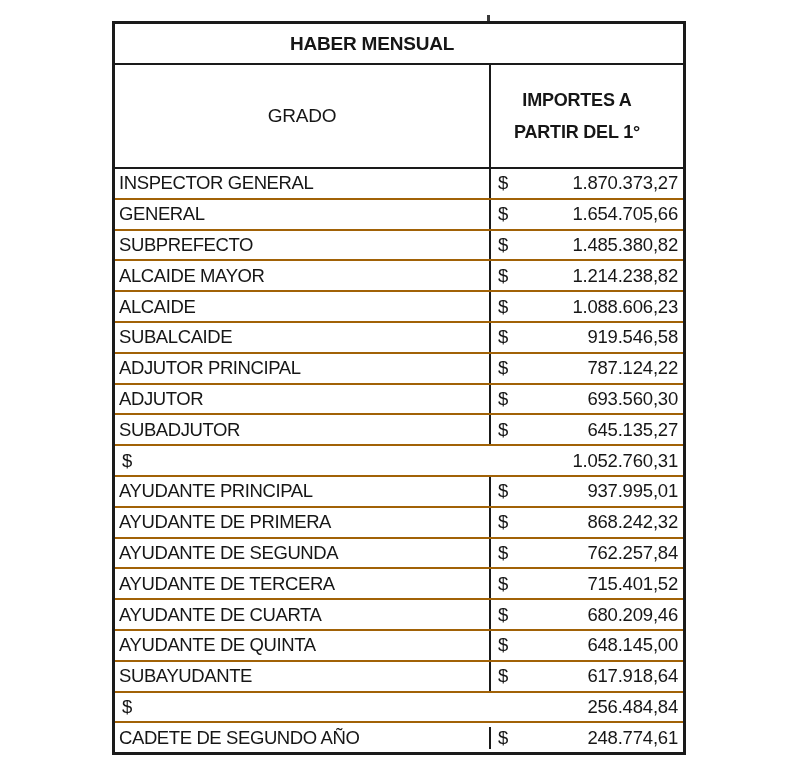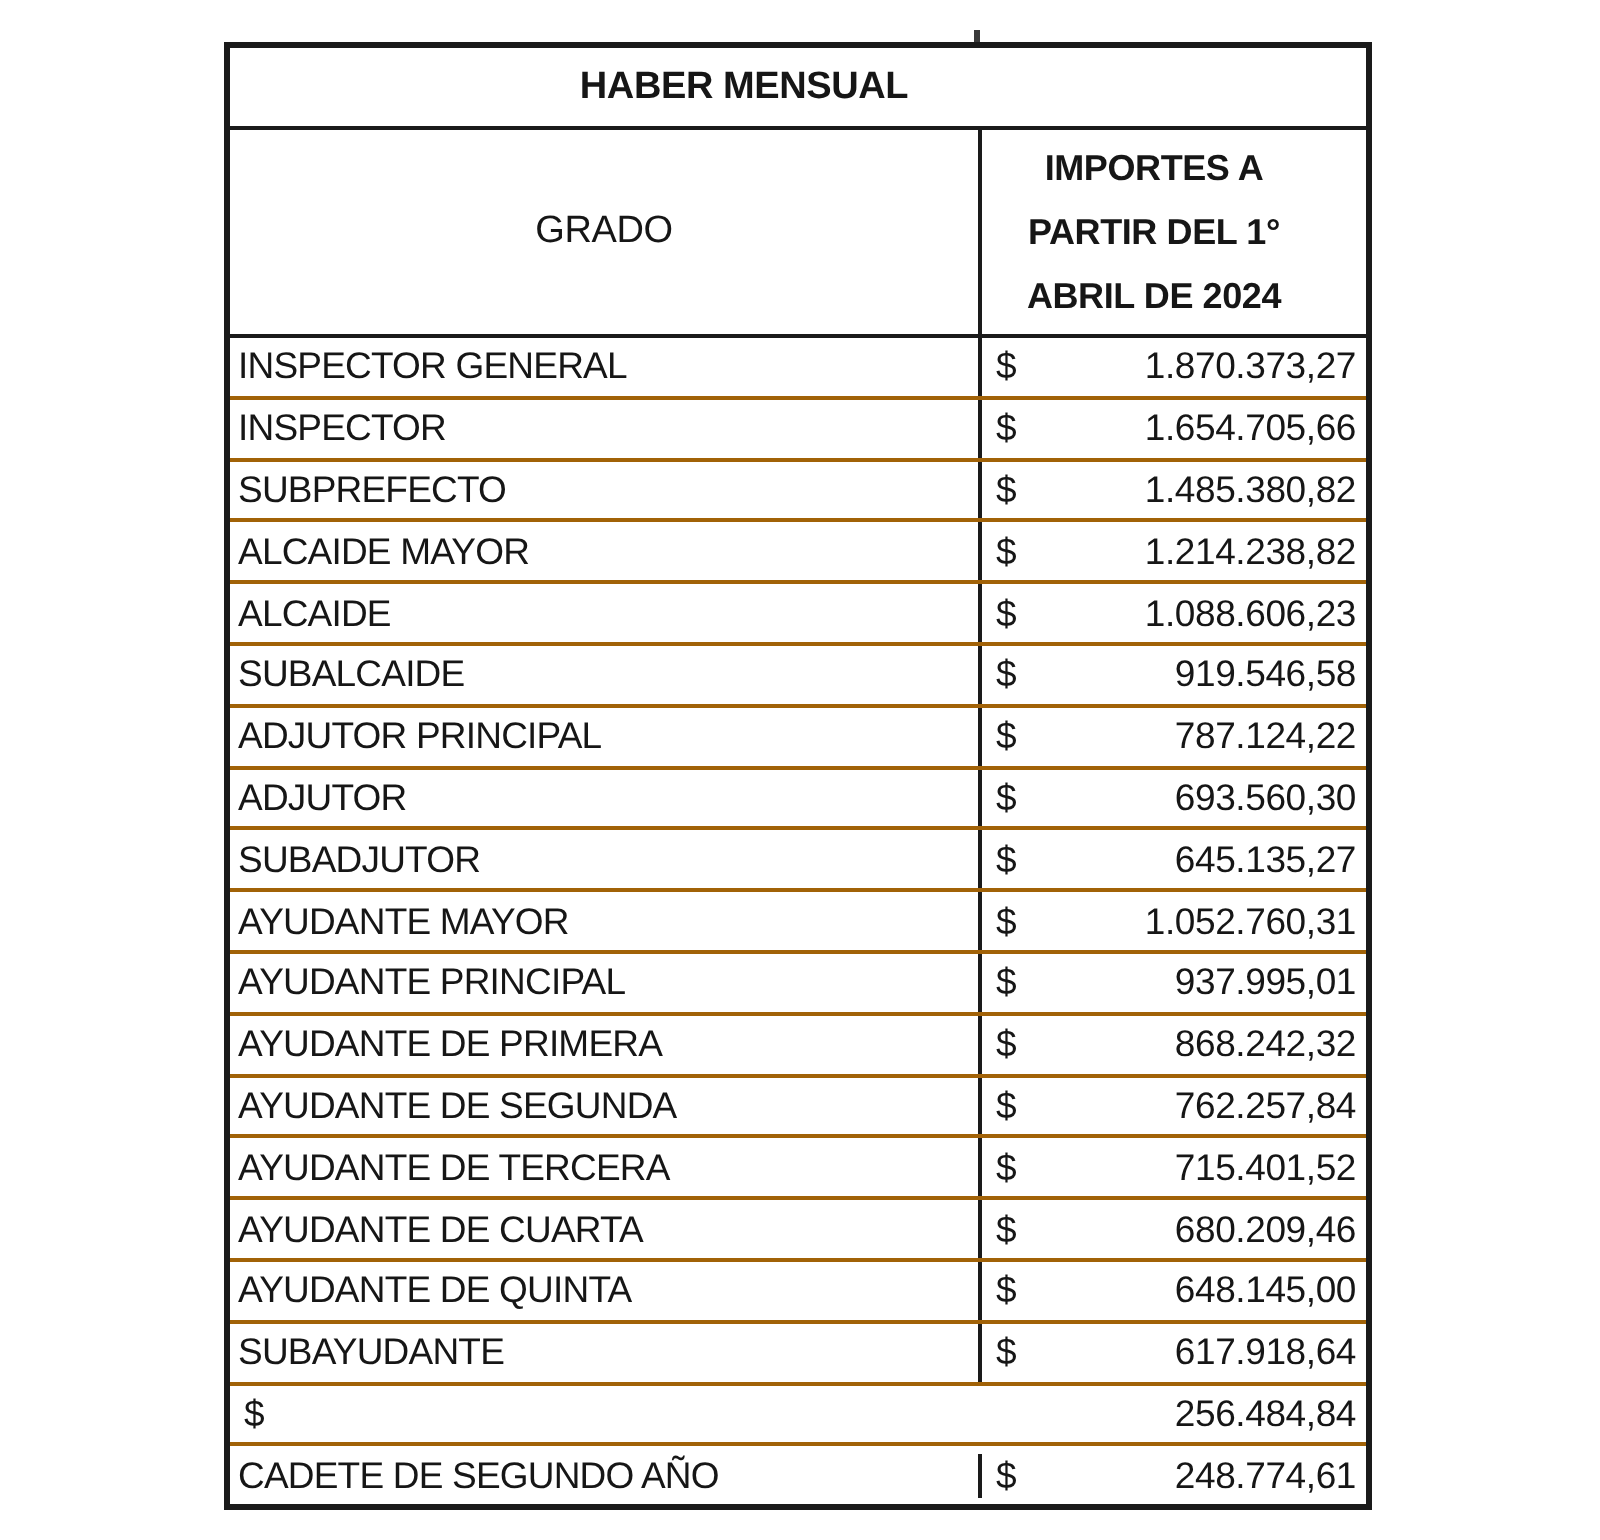--- a/index.html
+++ b/index.html
@@ -120,34 +120,33 @@
 
   <div class="salary-table">
 
     <div class="title-row">HABER MENSUAL</div>
 
     <div class="header-row">
       <div class="h-grade">GRADO</div>
       <div class="h-amount">
         <span>IMPORTES A</span>
         <span>PARTIR DEL 1°</span>
-        <span>ABRIL DE 2024</span>
       </div>
     </div>
 
     <div class="data-row">
       <div class="c-grade">INSPECTOR GENERAL</div>
       <div class="c-amount">
         <span class="cur">$</span>
         <span class="num">1.870.373,27</span>
       </div>
     </div>
 
     <div class="data-row">
-      <div class="c-grade">INSPECTOR</div>
+      <div class="c-grade">GENERAL</div>
       <div class="c-amount">
         <span class="cur">$</span>
         <span class="num">1.654.705,66</span>
       </div>
     </div>
 
     <div class="data-row">
       <div class="c-grade">SUBPREFECTO</div>
       <div class="c-amount">
         <span class="cur">$</span>
@@ -197,21 +196,20 @@
 
     <div class="data-row">
       <div class="c-grade">SUBADJUTOR</div>
       <div class="c-amount">
         <span class="cur">$</span>
         <span class="num">645.135,27</span>
       </div>
     </div>
 
     <div class="data-row">
-      <div class="c-grade">AYUDANTE MAYOR</div>
       <div class="c-amount">
         <span class="cur">$</span>
         <span class="num">1.052.760,31</span>
       </div>
     </div>
 
     <div class="data-row">
       <div class="c-grade">AYUDANTE PRINCIPAL</div>
       <div class="c-amount">
         <span class="cur">$</span>

